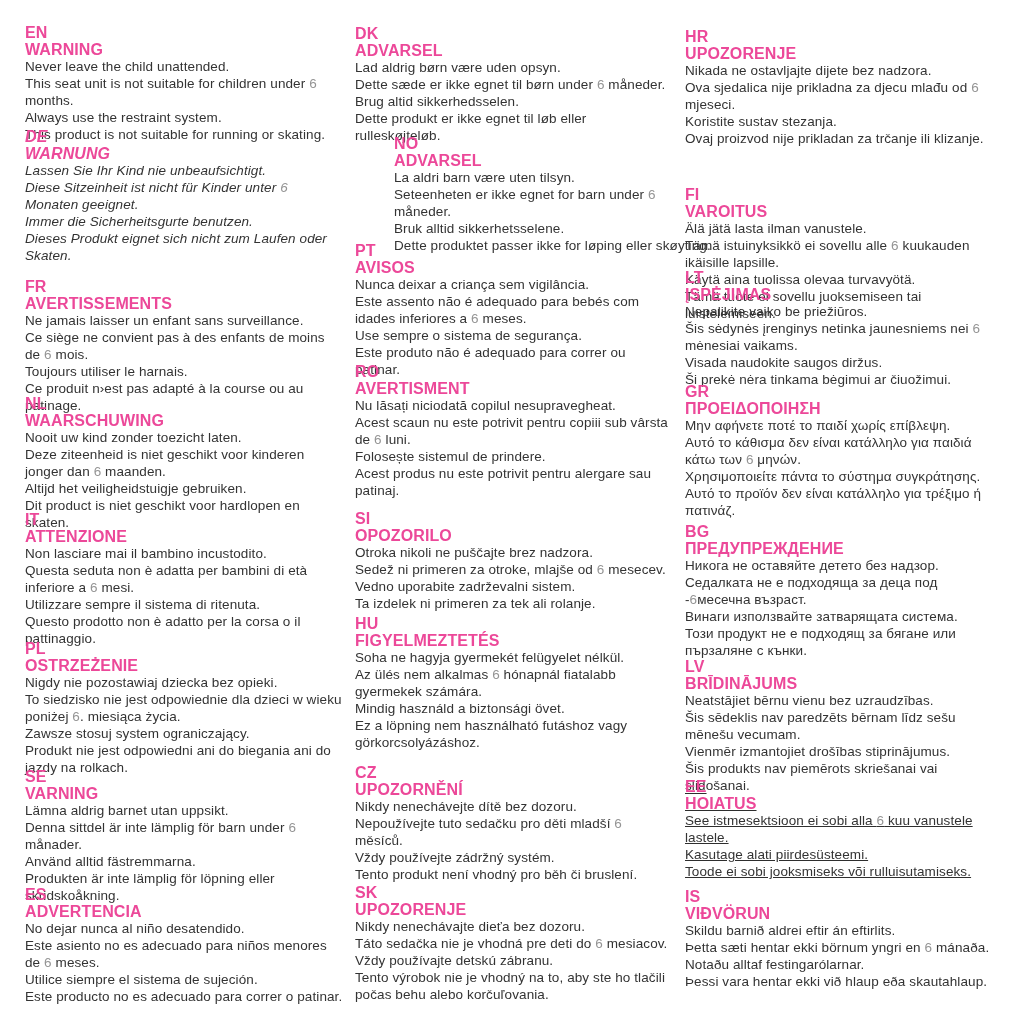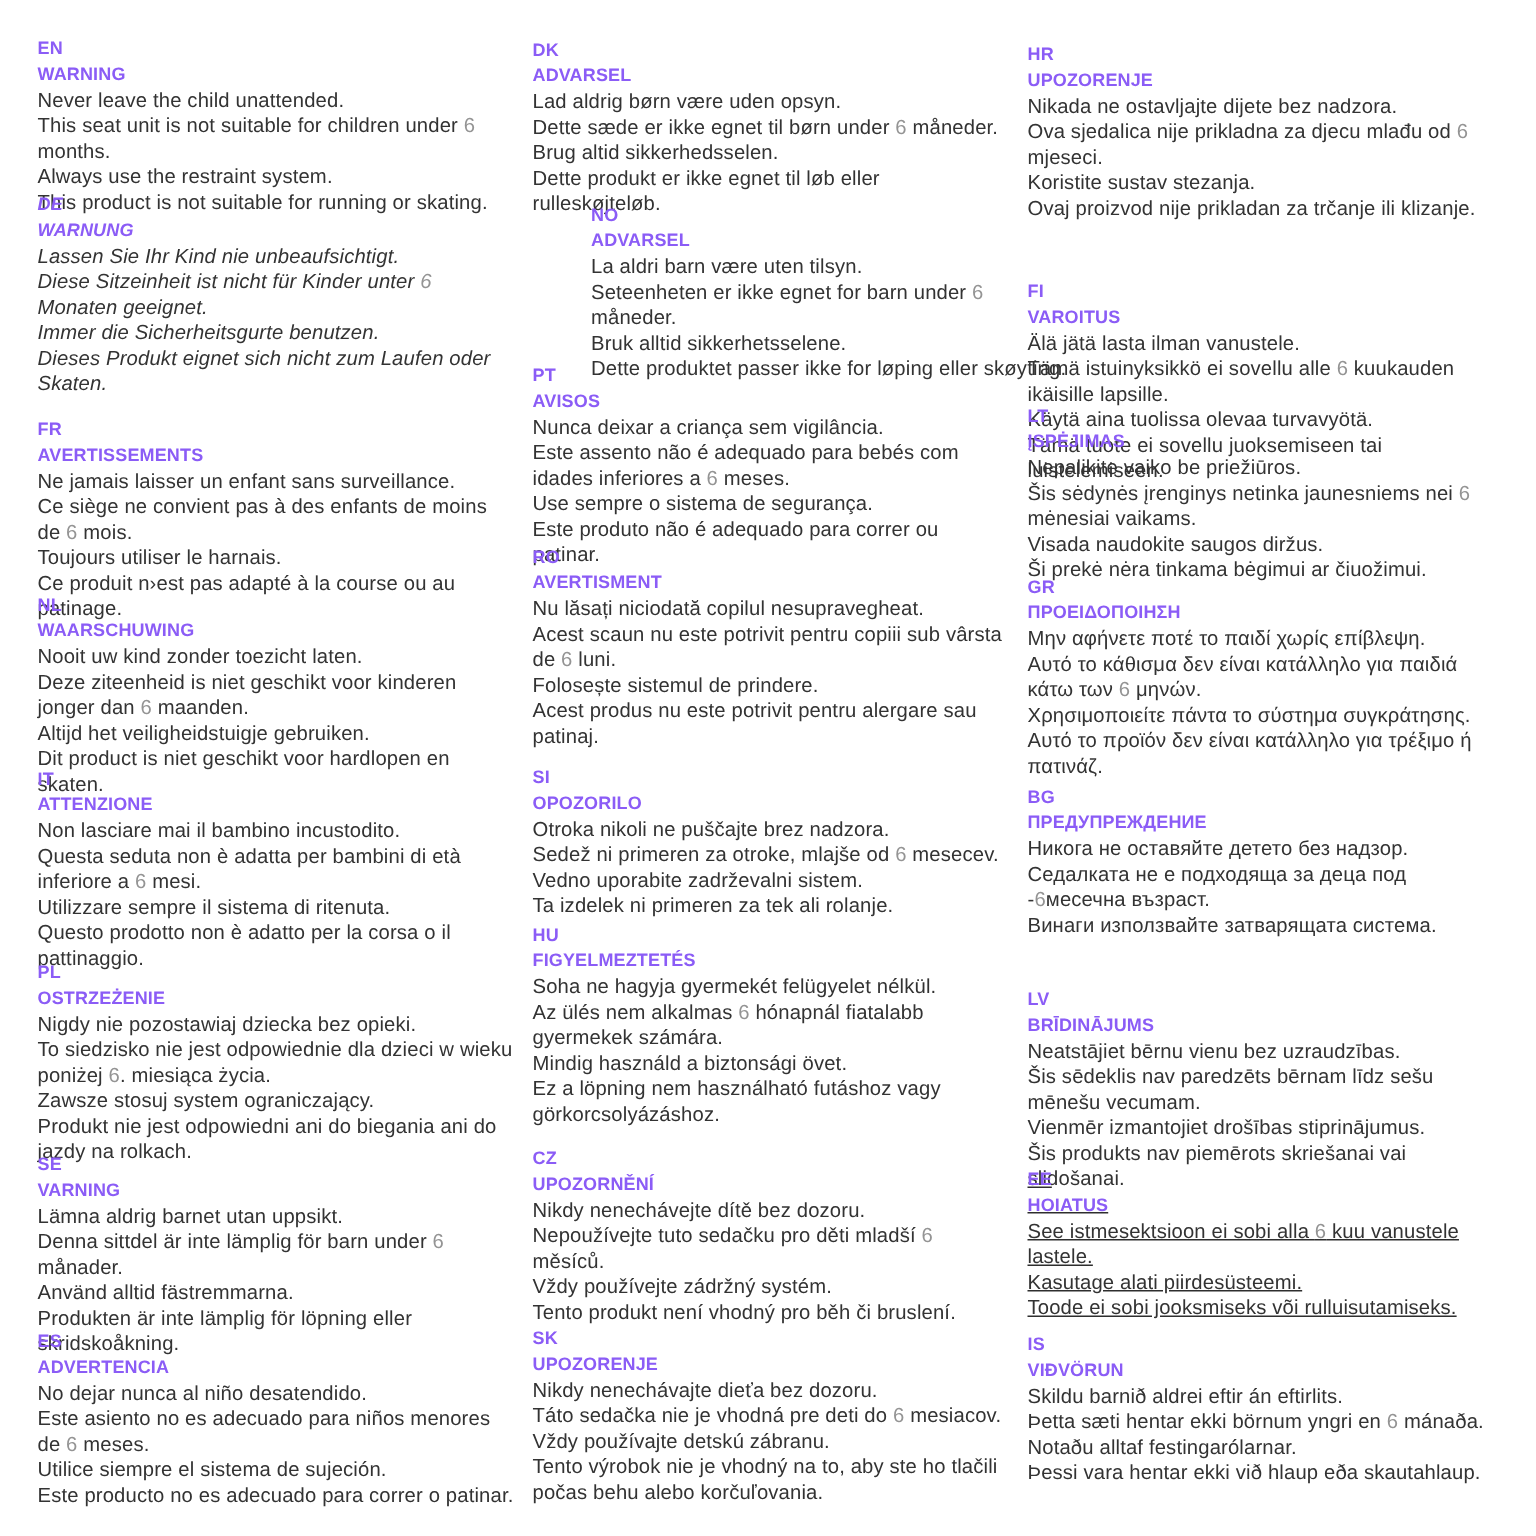--- a/index.html
+++ b/index.html
@@ -27,24 +27,24 @@
   .sec {
     position: absolute;
     left: 0;
     width: 318px;
     font-size: 13.5px;
     line-height: 17px;
     letter-spacing: 0.1px;
   }
   .sec h2, .sec h3 {
     margin: 0;
-    font-size: 12px;
+    font-size: 16px;
     line-height: 17px;
     font-weight: 700;
-    color: #8b5cf6;
+    color: #ec4899;
   }
   .sec p {
     margin: 0;
     color: #333333;
   }
   .num {
     color: #949494;
   }
 </style>
 </head>
@@ -215,20 +215,21 @@
         <p>Αυτό το κάθισμα δεν είναι κατάλληλο για παιδιά κάτω των <span class="num">6</span> μηνών.</p>
         <p>Χρησιμοποιείτε πάντα το σύστημα συγκράτησης.</p>
         <p>Αυτό το προϊόν δεν είναι κατάλληλο για τρέξιμο ή πατινάζ.</p>
       </article>
       <article class="sec" style="top: 523px;">
         <h2>BG</h2>
         <h3>ПРЕДУПРЕЖДЕНИЕ</h3>
         <p>Никога не оставяйте детето без надзор.</p>
         <p>Седалката не е подходяща за деца под -<span class="num">6</span>месечна възраст.</p>
         <p>Винаги използвайте затварящата система.</p>
+        <p>Този продукт не е подходящ за бягане или пързаляне с кънки.</p>
       </article>
       <article class="sec" style="top: 658px;">
         <h2>LV</h2>
         <h3>BRĪDINĀJUMS</h3>
         <p>Neatstājiet bērnu vienu bez uzraudzības.</p>
         <p>Šis sēdeklis nav paredzēts bērnam līdz sešu mēnešu vecumam.</p>
         <p>Vienmēr izmantojiet drošības stiprinājumus.</p>
         <p>Šis produkts nav piemērots skriešanai vai slidošanai.</p>
       </article>
       <article class="sec" style="top: 778px; text-decoration: underline;">

